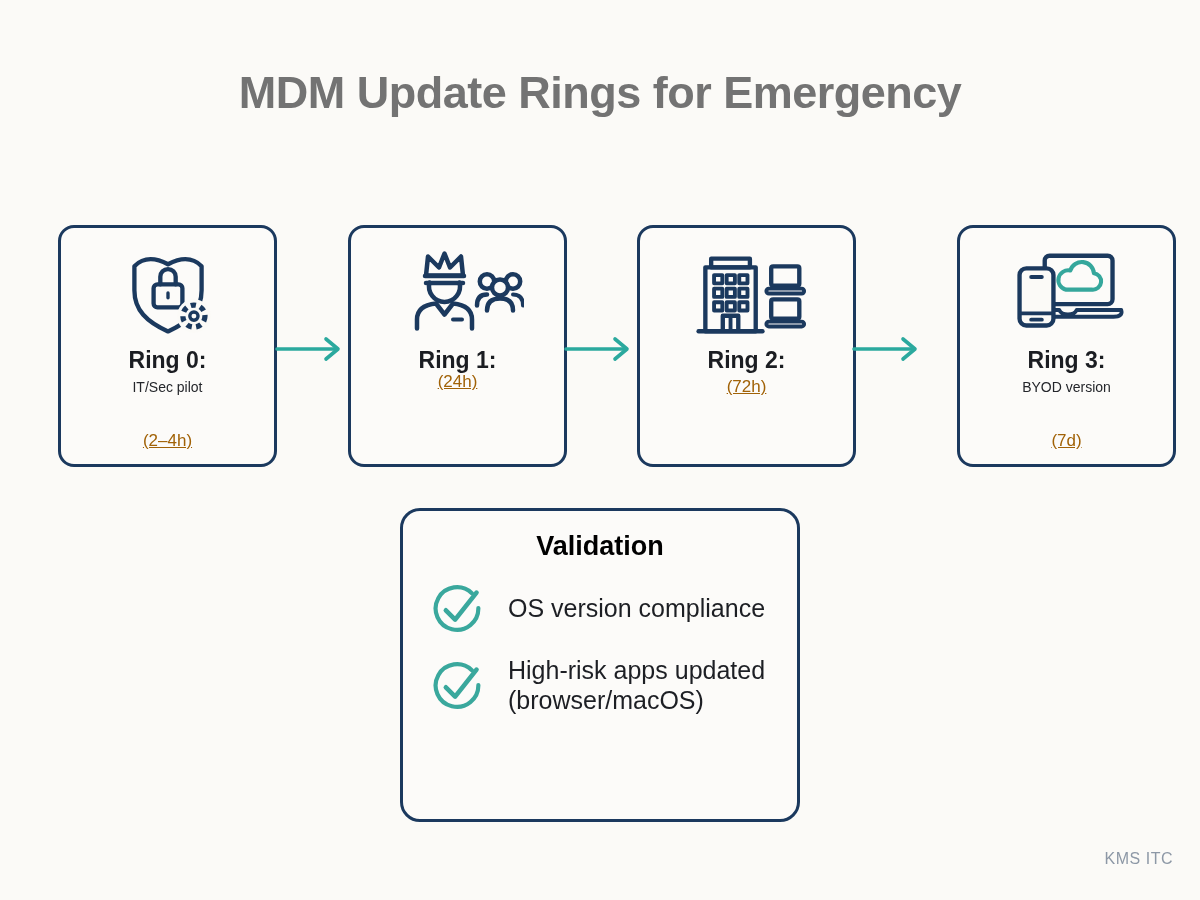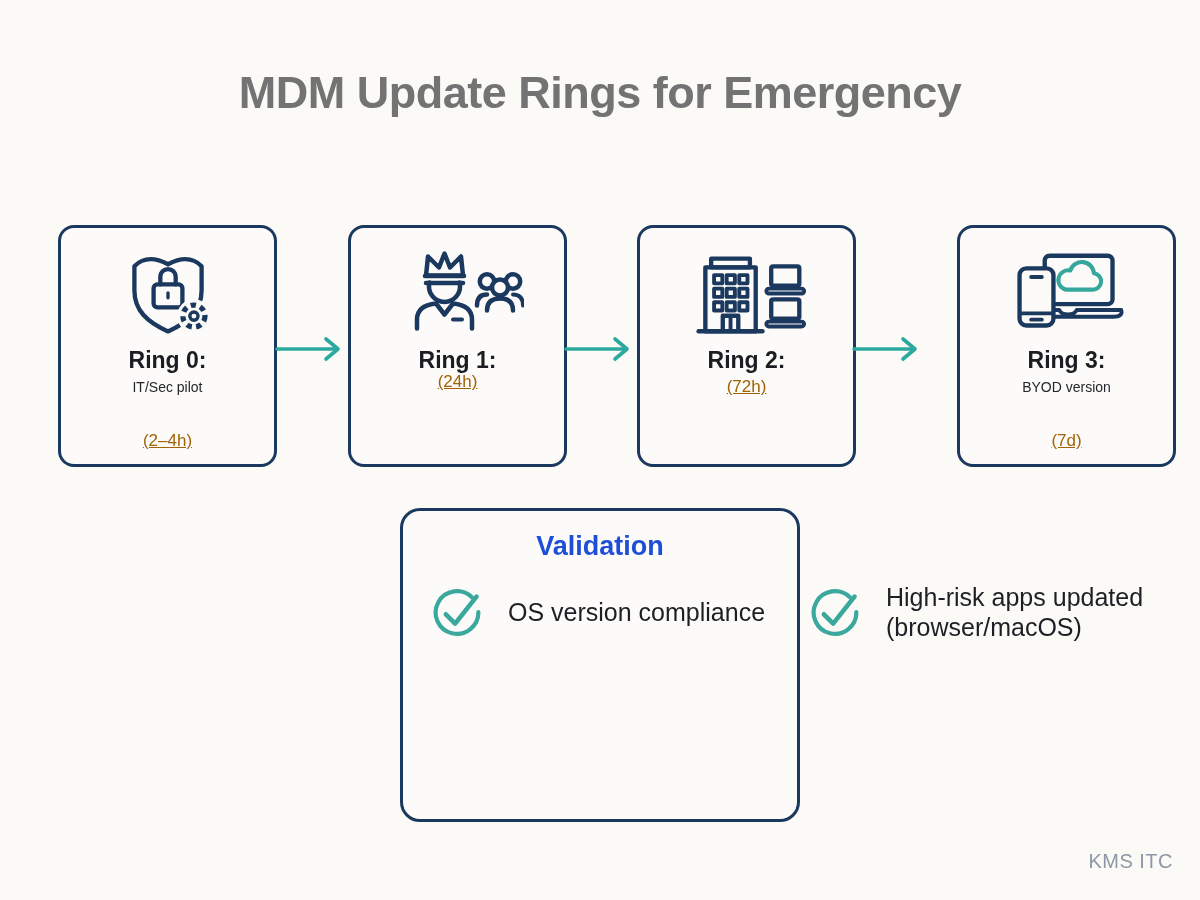--- a/index.html
+++ b/index.html
@@ -79,45 +79,45 @@
     height: 314px;
     border: 3px solid #1b395e;
     border-radius: 20px;
     background: #fcfbf9;
   }
   .validation-title {
     margin-top: 20px;
     text-align: center;
     font-size: 27px;
     font-weight: 700;
-    color: #1d4ed8;
+    color: #000000;
   }
   .validation-items {
     margin: 20px 0 0 28px;
     display: flex;
-    flex-direction: row;
+    flex-direction: column;
     gap: 21px;
   }
   .validation-item {
     display: flex;
     align-items: center;
     gap: 25px;
   }
   .validation-item .check-wrap { flex: 0 0 52px; }
   .validation-item .item-text {
     font-size: 25px;
     line-height: 30px;
     color: #1d1f24;
     width: 280px;
   }
   .watermark {
     position: absolute;
     right: 27px;
     top: 850px;
-    font-size: 20px;
+    font-size: 16px;
     letter-spacing: 0.5px;
     color: #8d98a6;
   }
   svg { display: block; }
 </style>
 </head>
 <body>
 
 <div class="canvas">
 

